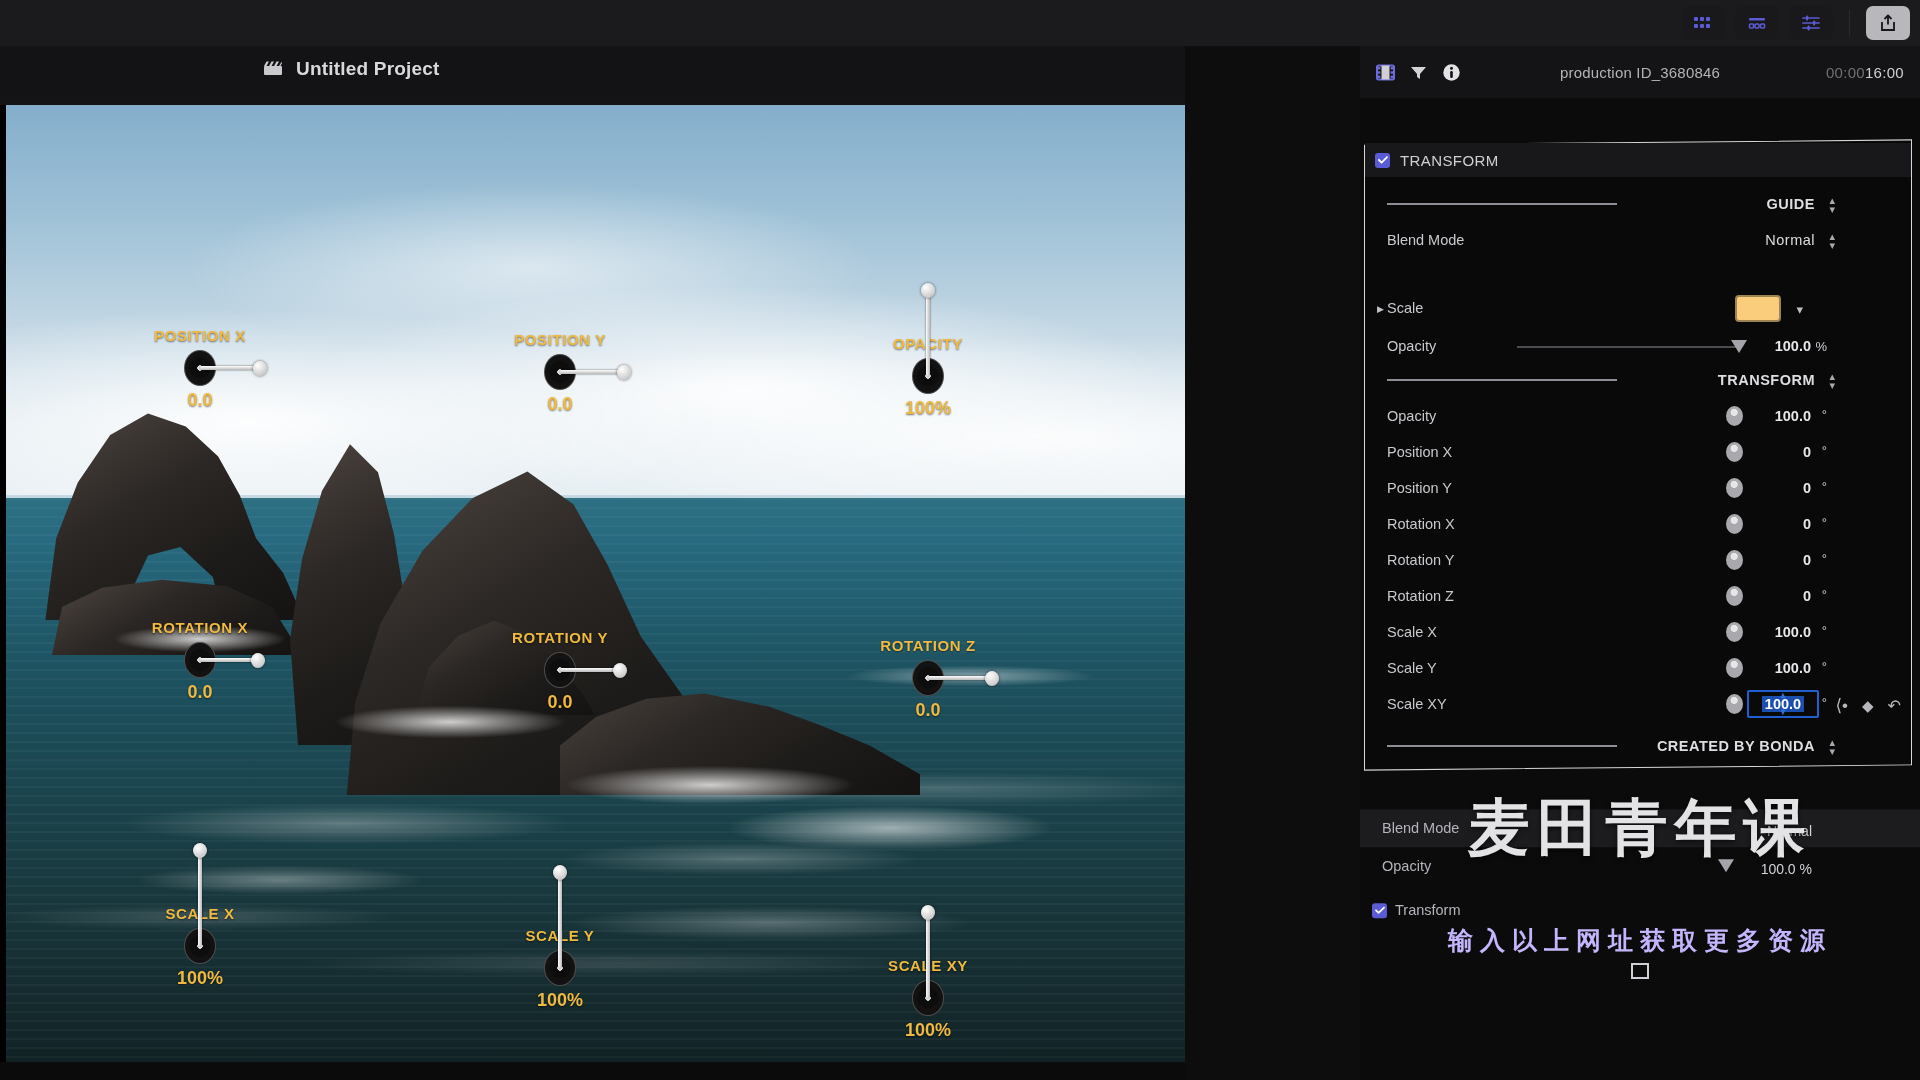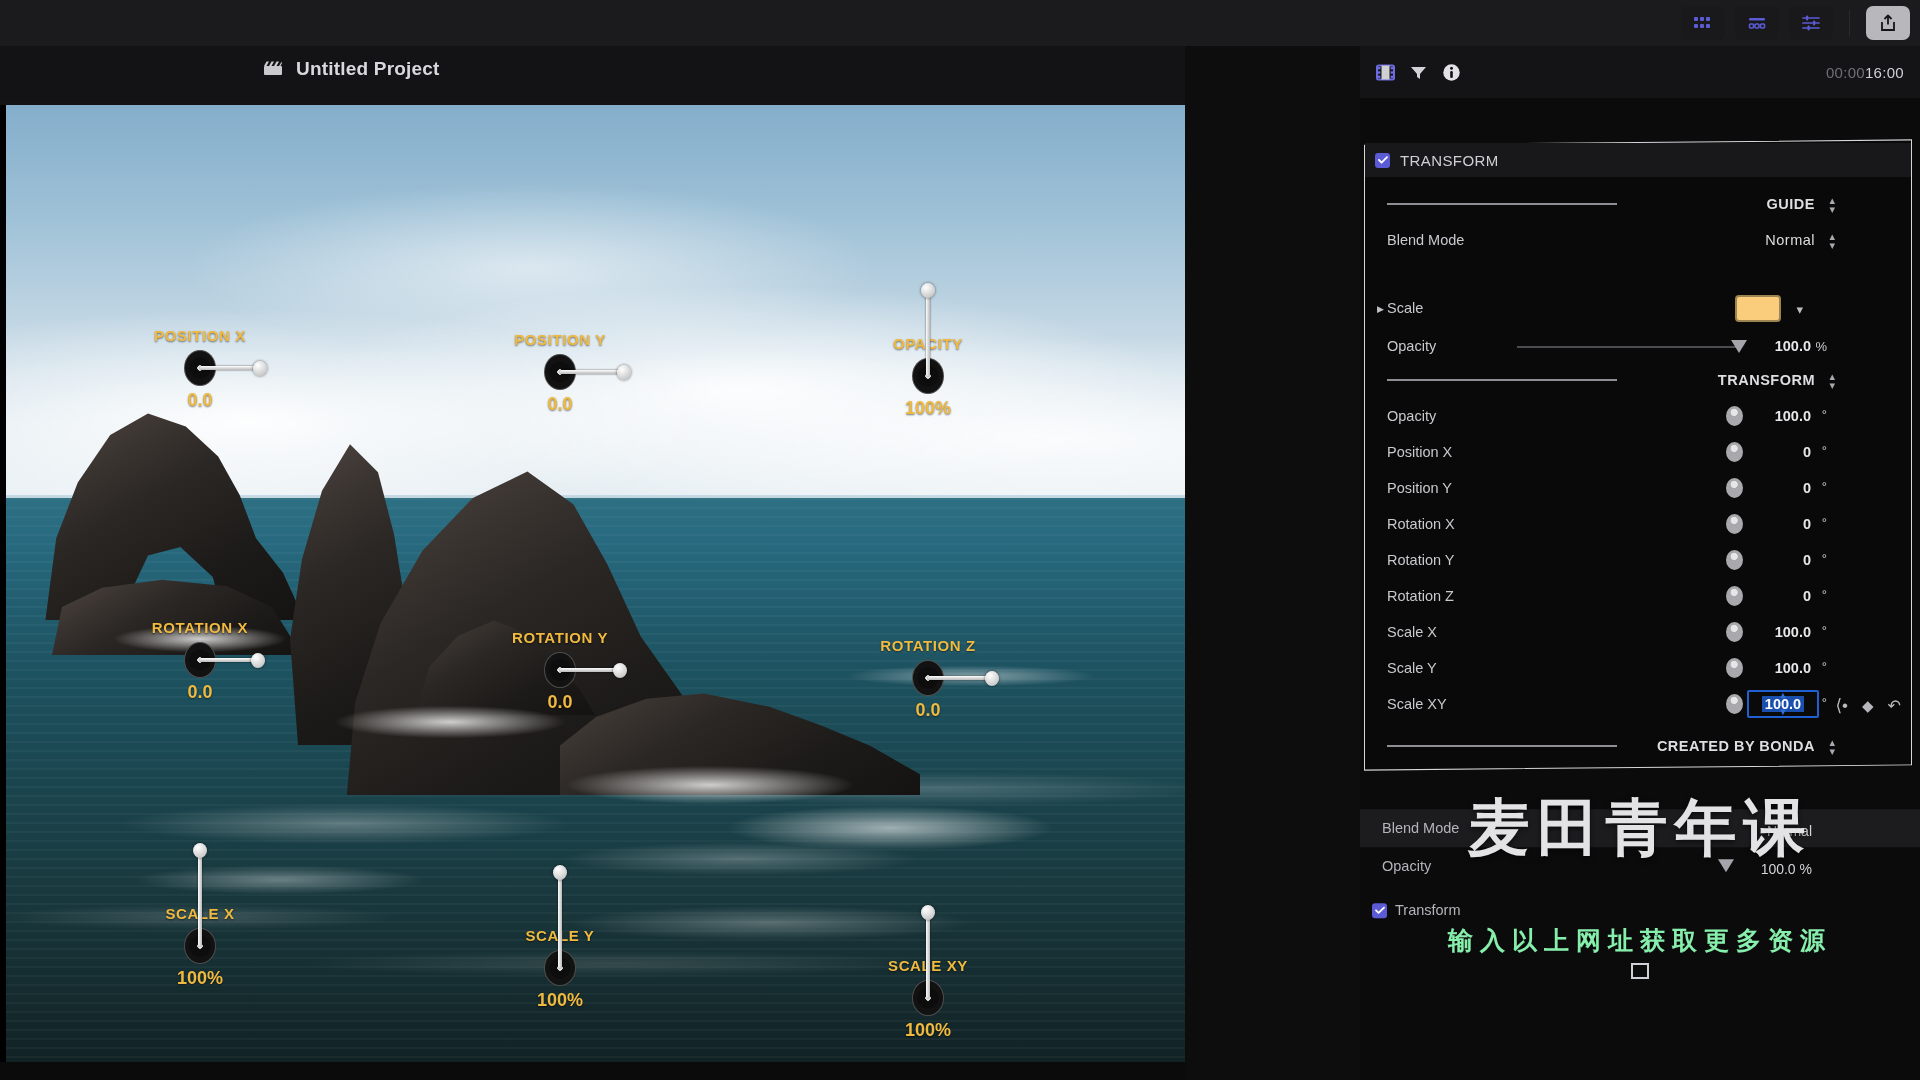--- a/index.html
+++ b/index.html
@@ -228,21 +228,21 @@
   .wm { position: absolute; pointer-events: none; text-align: center; width: 100%; }
   .wm-cn {
     color: #e3e3e6; font-size: 62px; font-weight: bold; letter-spacing: 7px;
     font-family: "DejaVu Sans", sans-serif; text-shadow: 0 2px 5px rgba(0,0,0,.6);
   }
   .wm-url {
     color: #e02424; font-size: 31px; font-weight: bold; letter-spacing: 5px;
     font-family: "DejaVu Sans Mono", monospace;
   }
   .wm-sub {
-    color: #86efac; font-size: 25px; font-weight: bold; letter-spacing: 7px;
+    color: #c4b5fd; font-size: 25px; font-weight: bold; letter-spacing: 7px;
     font-family: "DejaVu Sans", sans-serif;
   }
   .sq-icon {
     width: 18px; height: 16px; border: 2px solid #cfcfd4; margin: 6px auto 0;
   }
 </style>
 </head>
 <body>
 
 <div id="app">
@@ -450,20 +450,21 @@
         </svg>
         <svg width="19" height="17" viewBox="0 0 19 17">
           <path d="M2 3 H17 L11 10 V15 L8 13 V10 Z" fill="#d2d2d7"></path>
         </svg>
         <svg width="19" height="19" viewBox="0 0 19 19">
           <circle cx="9.5" cy="9.5" r="8.2" fill="#e2e2e6"></circle>
           <circle cx="9.5" cy="5.2" r="1.5" fill="#131315"></circle>
           <rect x="8.2" y="8" width="2.6" height="7" rx="1.2" fill="#131315"></rect>
         </svg>
       </div>
+      <div class="insp-title">production ID_3680846</div>
       <div class="insp-tc"><span class="dim">00:00</span><span>16:00</span></div>
     </div>
 
 
     <div class="fx-card">
       <div class="fx-inner">
         <div class="fx-head">
           <div class="cbx">
             <svg width="10" height="8" viewBox="0 0 10 8">
                 <path d="M1 4 L3.6 6.6 L9 1.2" fill="none" stroke="#fff" stroke-width="1.8" stroke-linecap="round" stroke-linejoin="round"></path>

